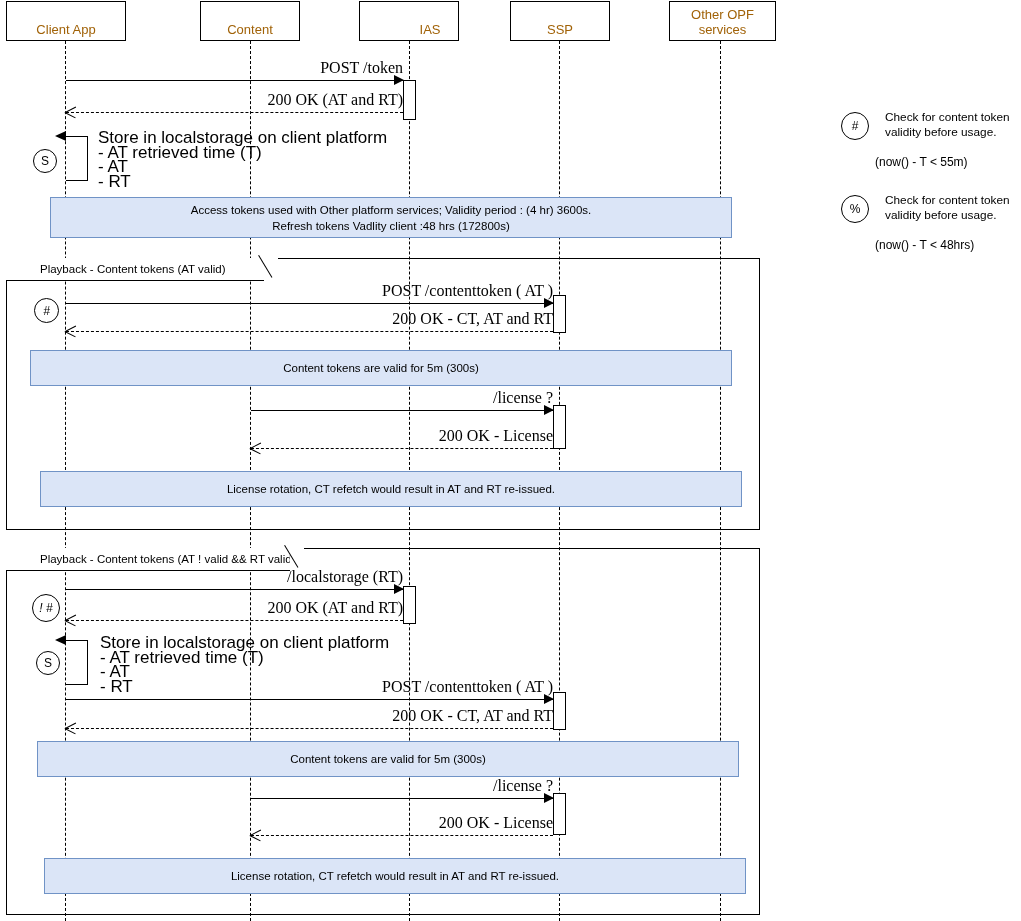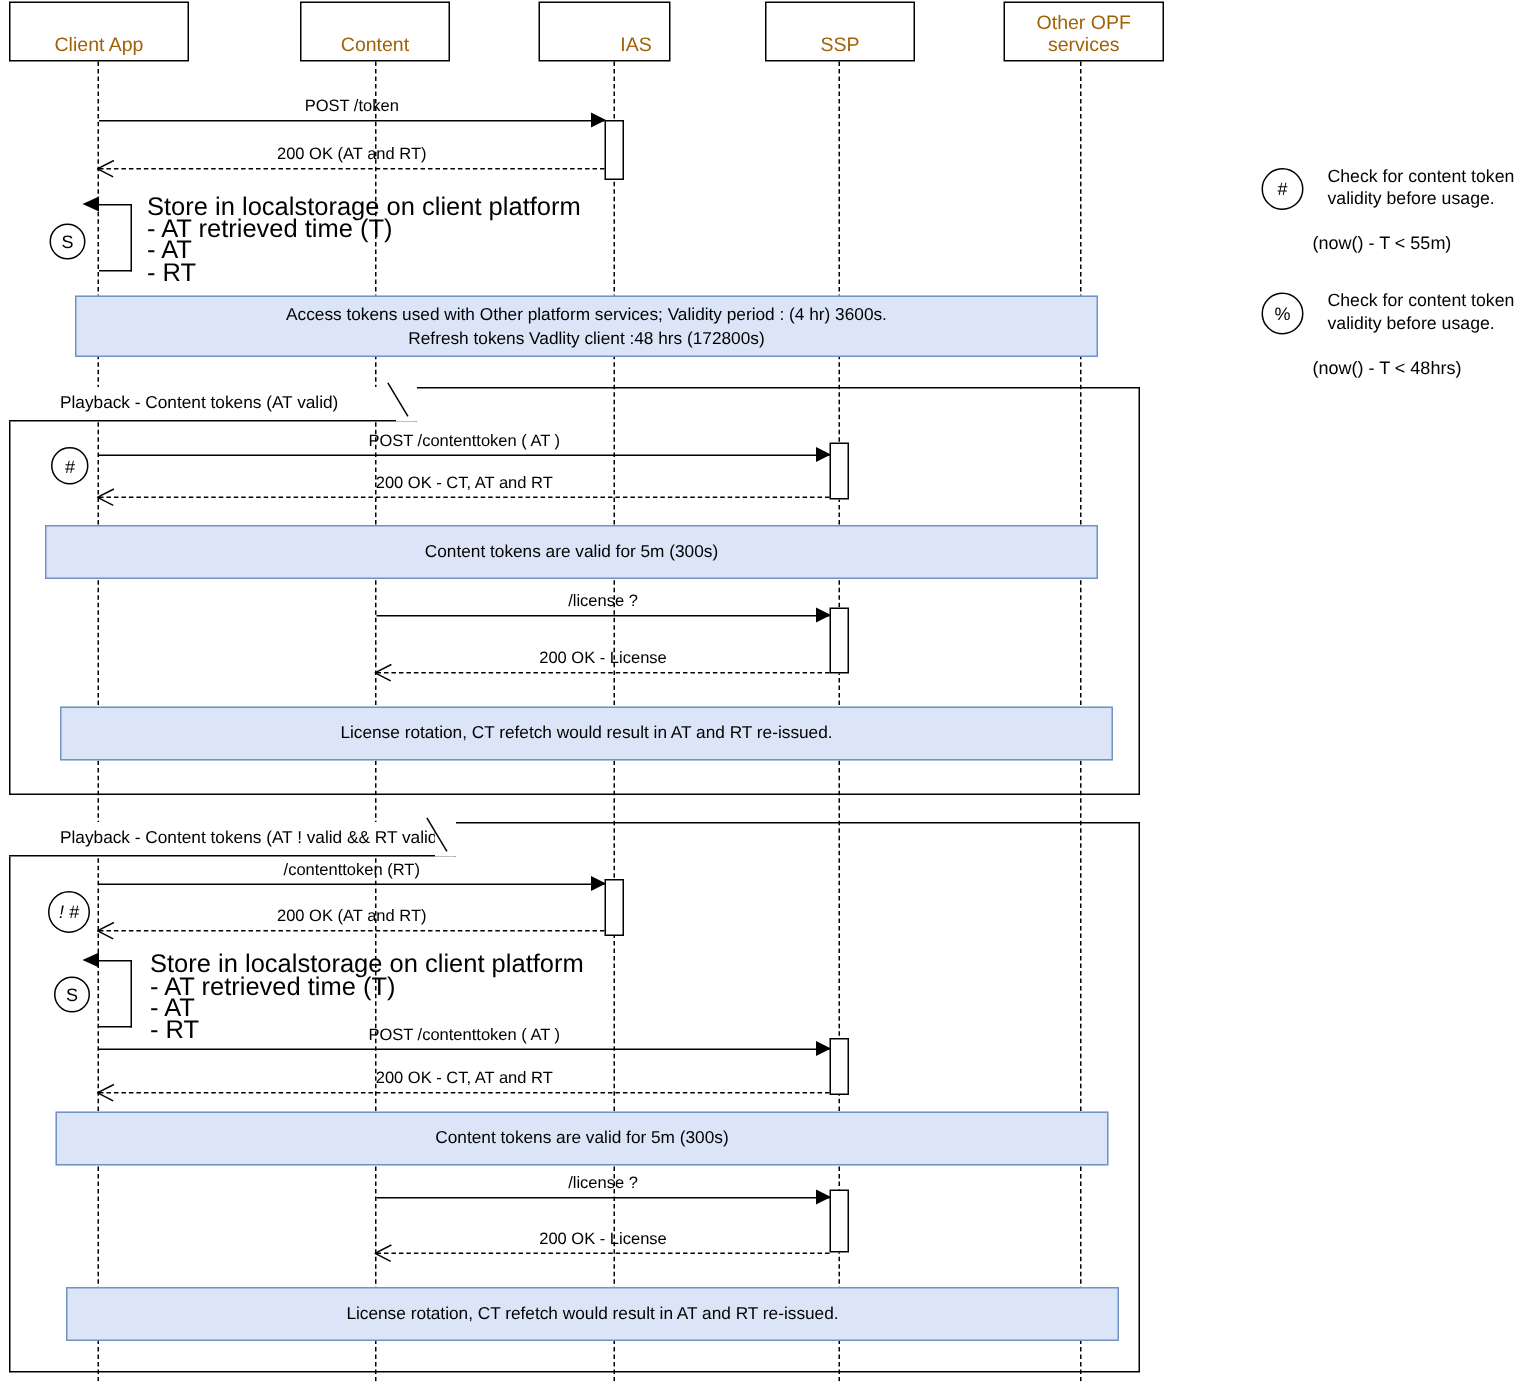--- a/index.html
+++ b/index.html
@@ -54,24 +54,25 @@
     left:0; top:0;
     height:0;
     width:100%;
     border-top:1.3px solid #000;
   }
   .msg.dashed .line{ border-top:1.3px dashed #000; }
   .msg .label{
     position:absolute;
     bottom:3px;
     width:100%;
-    text-align:center;
-    font-size:11px;
+    text-align:right;
+    font-size:16px;
     color:#000;
     white-space:nowrap;
+    font-family:Liberation Serif, serif;
   }
   
   .arrow-right{
     position:absolute;
     right:-1px; top:-5px;
     width:0;height:0;
     border-top:5px solid transparent;
     border-bottom:5px solid transparent;
     border-left:10px solid #000;
   }
@@ -227,21 +228,21 @@
 <body>
 
 <div id="canvas">
 
   <div class="participant" style="left:6px;top:1px;width:120px;height:40px;">
     <span>Client App</span>
   </div>
   <div class="participant" style="left:200px;top:1px;width:100px;height:40px;">
     <span>Content</span>
   </div>
-  <div class="participant" style="left:359px;top:1px;width:88px;height:40px;padding-left:46px;">
+  <div class="participant" style="left:359px;top:1px;width:100px;height:40px;padding-left:46px;">
     <span>IAS</span>
   </div>
   <div class="participant" style="left:510px;top:1px;width:100px;height:40px;">
     <span>SSP</span>
   </div>
   <div class="participant" style="left:669px;top:1px;width:107px;height:40px;">
     <span style="white-space:pre-line;">Other OPF
 services</span>
   </div>
 
@@ -333,21 +334,21 @@
     <div class="label">200 OK - License</div>
   </div>
 
   <div class="note" style="left:40px;top:471px;width:702px;height:36px;">
     <span>License rotation, CT refetch would result in AT and RT re-issued.</span>
   </div>
 
   <div class="msg" style="left:66px;top:589px;width:337px;">
     <div class="line"></div>
     <div class="arrow-right"></div>
-    <div class="label">/contenttoken (RT)</div>
+    <div class="label">/localstorage (RT)</div>
   </div>
 
   <div class="msg dashed" style="left:66px;top:620px;width:337px;">
     <div class="line"></div>
     <div class="arrow-left-open"></div>
     <div class="label">200 OK (AT and RT)</div>
   </div>
 
   <div class="marker" style="left:32px;top:594px;width:28px;height:28px;">
     <span>! #</span>

